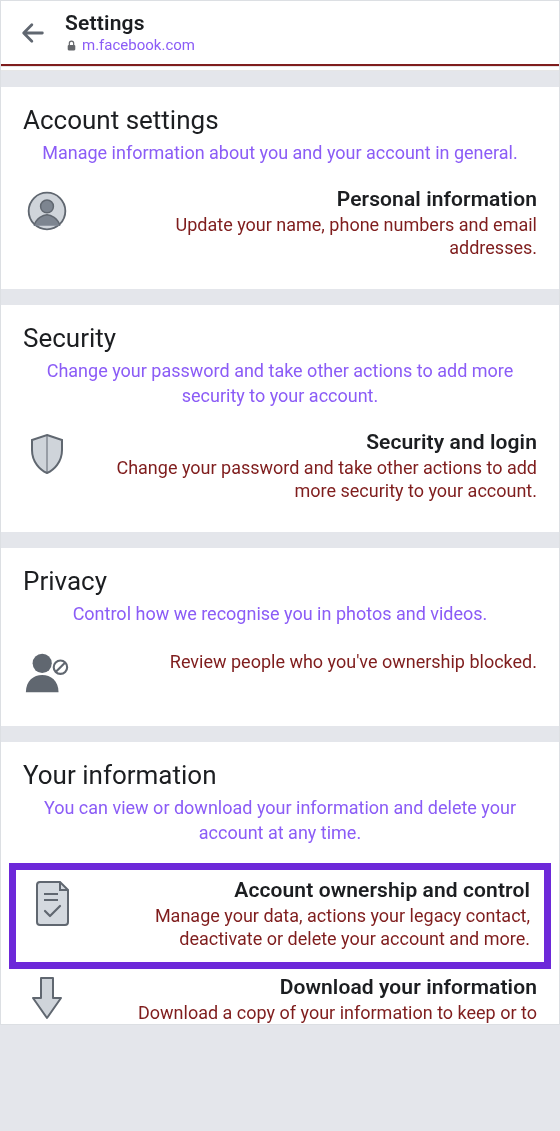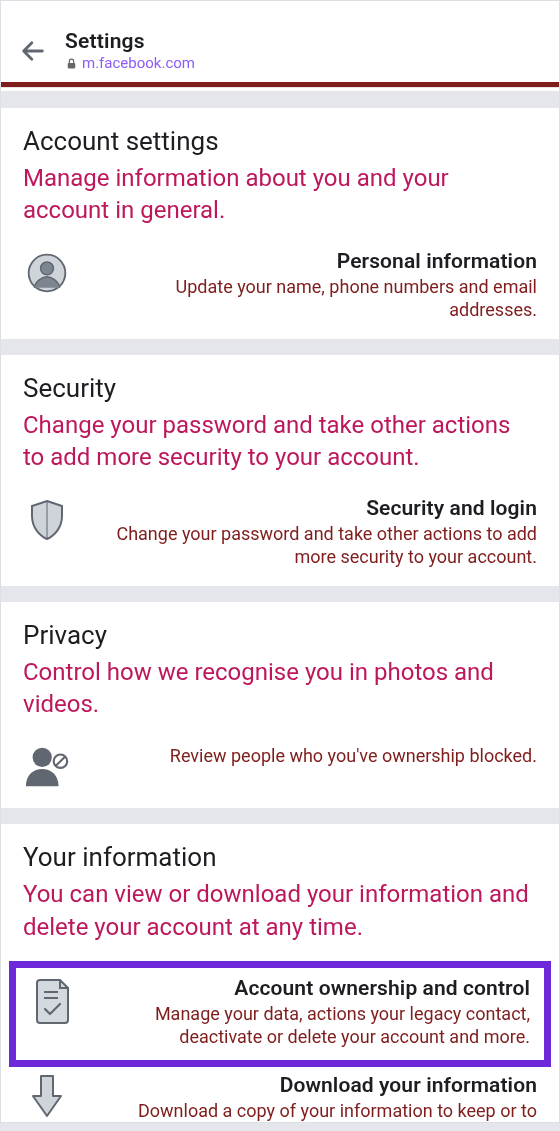--- a/index.html
+++ b/index.html
@@ -1,29 +1,29 @@
 <!DOCTYPE html>
 <html><head>
 <meta charset="utf-8">
 <style>
   * { box-sizing: border-box; margin: 0; padding: 0; }
   html, body { width: 560px; font-family: -apple-system, BlinkMacSystemFont, "Segoe UI", Roboto, Helvetica, Arial, sans-serif; background: #e4e6eb; }
   .page { width: 560px; border: 1px solid #dcdfe3; background: #e4e6eb; }
   
-  .header { background: #fff; padding: 28px 14px 10px 14px; display: flex; align-items: center; gap: 14px; border-bottom: 5px solid #7f1d1d; }
+  .header { background: #fff; padding: 10px 14px 10px 14px; display: flex; align-items: center; gap: 14px; border-bottom: 2px solid #7f1d1d; }
   .back-btn { width: 36px; height: 36px; display:flex; align-items:center; justify-content:center; cursor:pointer; }
   .header-text { display:flex; flex-direction:column; }
   .header-title { font-size: 21px; font-weight: 600; color:#1c1e21; letter-spacing:0.2px; }
   .header-url { font-size: 15px; color:#8b5cf6; display:flex; align-items:center; gap:4px; margin-top:1px; }
   
   .strip { height: 5px; background:#fff; border-top:1px solid #e6e6e6; border-bottom:1px solid #e6e6e6; margin-top:0; }
   
-  .section { background:#fff; margin-top: 16px; padding: 18px 22px 12px 22px; }
+  .section { background:#fff; margin-top: 16px; padding: 18px 22px 24px 22px; }
   .section-title { font-size: 26px; font-weight:400; color:#1c1e21; margin-bottom:6px; }
-  .section-desc { font-size: 24px; color:#be185d; line-height:1.35; margin-bottom: 18px; }
+  .section-desc { font-size: 18px; color:#8b5cf6; line-height:1.35; margin-bottom: 18px; text-align: center; }
   
   .row { display:flex; align-items:flex-start; gap:16px; padding: 4px 0 6px 0; cursor:pointer; }
   .row-icon { width:48px; height:48px; flex:0 0 48px; display:flex; align-items:center; justify-content:center; }
   .row-text { flex:1;text-align:right; }
   .row-title { font-size:21px; font-weight:600; color:#1c1e21; letter-spacing:0.1px; }
   .row-desc { font-size:18px; color:#7f1d1d; line-height:1.28; margin-top:2px; }
   
   .highlight { border:7px solid #6d28d9; padding:8px 14px 12px 14px; margin:6px -14px -2px -14px; }
 </style>
 </head>

